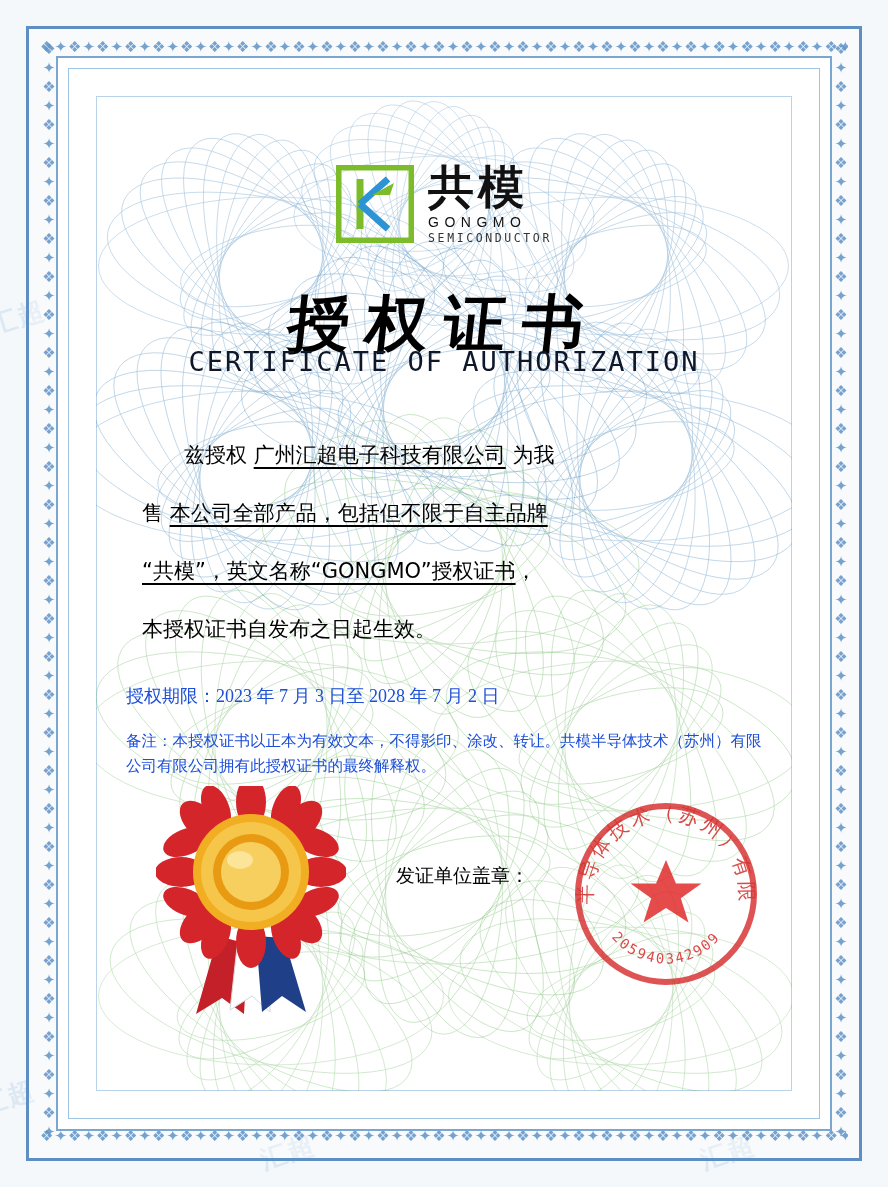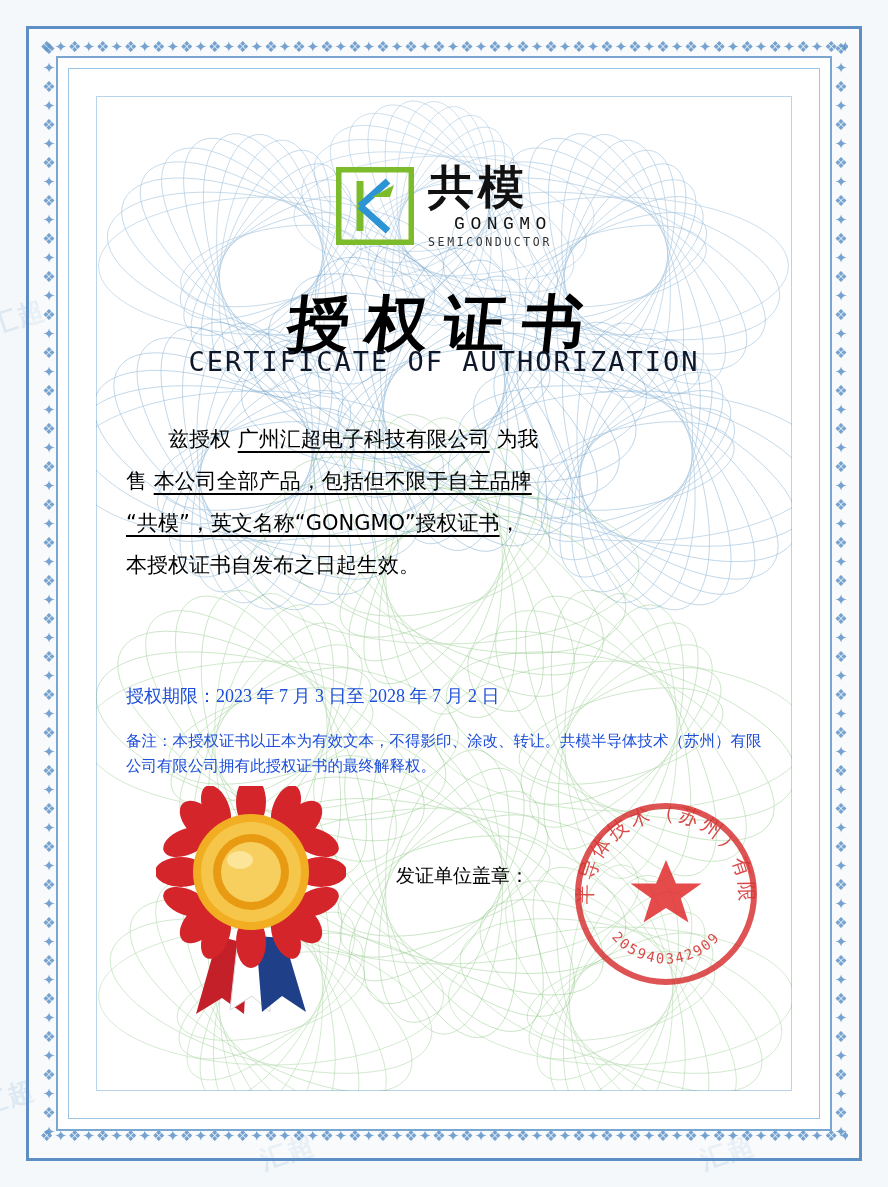--- a/index.html
+++ b/index.html
@@ -137,26 +137,25 @@
     line-height: 1;
   }
   .logo-cn {
     font-size: 46px;
     font-weight: bold;
     color: #111;
     letter-spacing: 4px;
     font-family: "DejaVu Sans", sans-serif;
   }
   .logo-en {
-    font-size: 18px;
+    font-size: 14px;
     color: #111;
     letter-spacing: 5.5px;
     margin-top: 5px;
-    font-family: Liberation Mono, monospace;
-    text-align: right;
+    font-family: Liberation Sans, sans-serif;
   }
   .logo-en2 {
     font-size: 11.5px;
     color: #333;
     letter-spacing: 2.6px;
     margin-top: 4px;
     font-family: "DejaVu Sans Mono", monospace;
   }
 
   .title-cn {
@@ -185,21 +184,21 @@
   .body-text {
     position: absolute;
     left: 30px;
     top: 322px;
     width: 636px;
     font-size: 21px;
     line-height: 42px;
     color: #000;
     font-family: "DejaVu Sans", sans-serif;
   }
-  .body-text p { margin: 0; }
+  .body-text p { margin: 16px; }
   .indent { display: inline-block; width: 42px; }
   .u {
     text-decoration: underline;
     text-underline-offset: 5px;
   }
 
   .terms {
     position: absolute;
     left: 30px;
     top: 586px;

